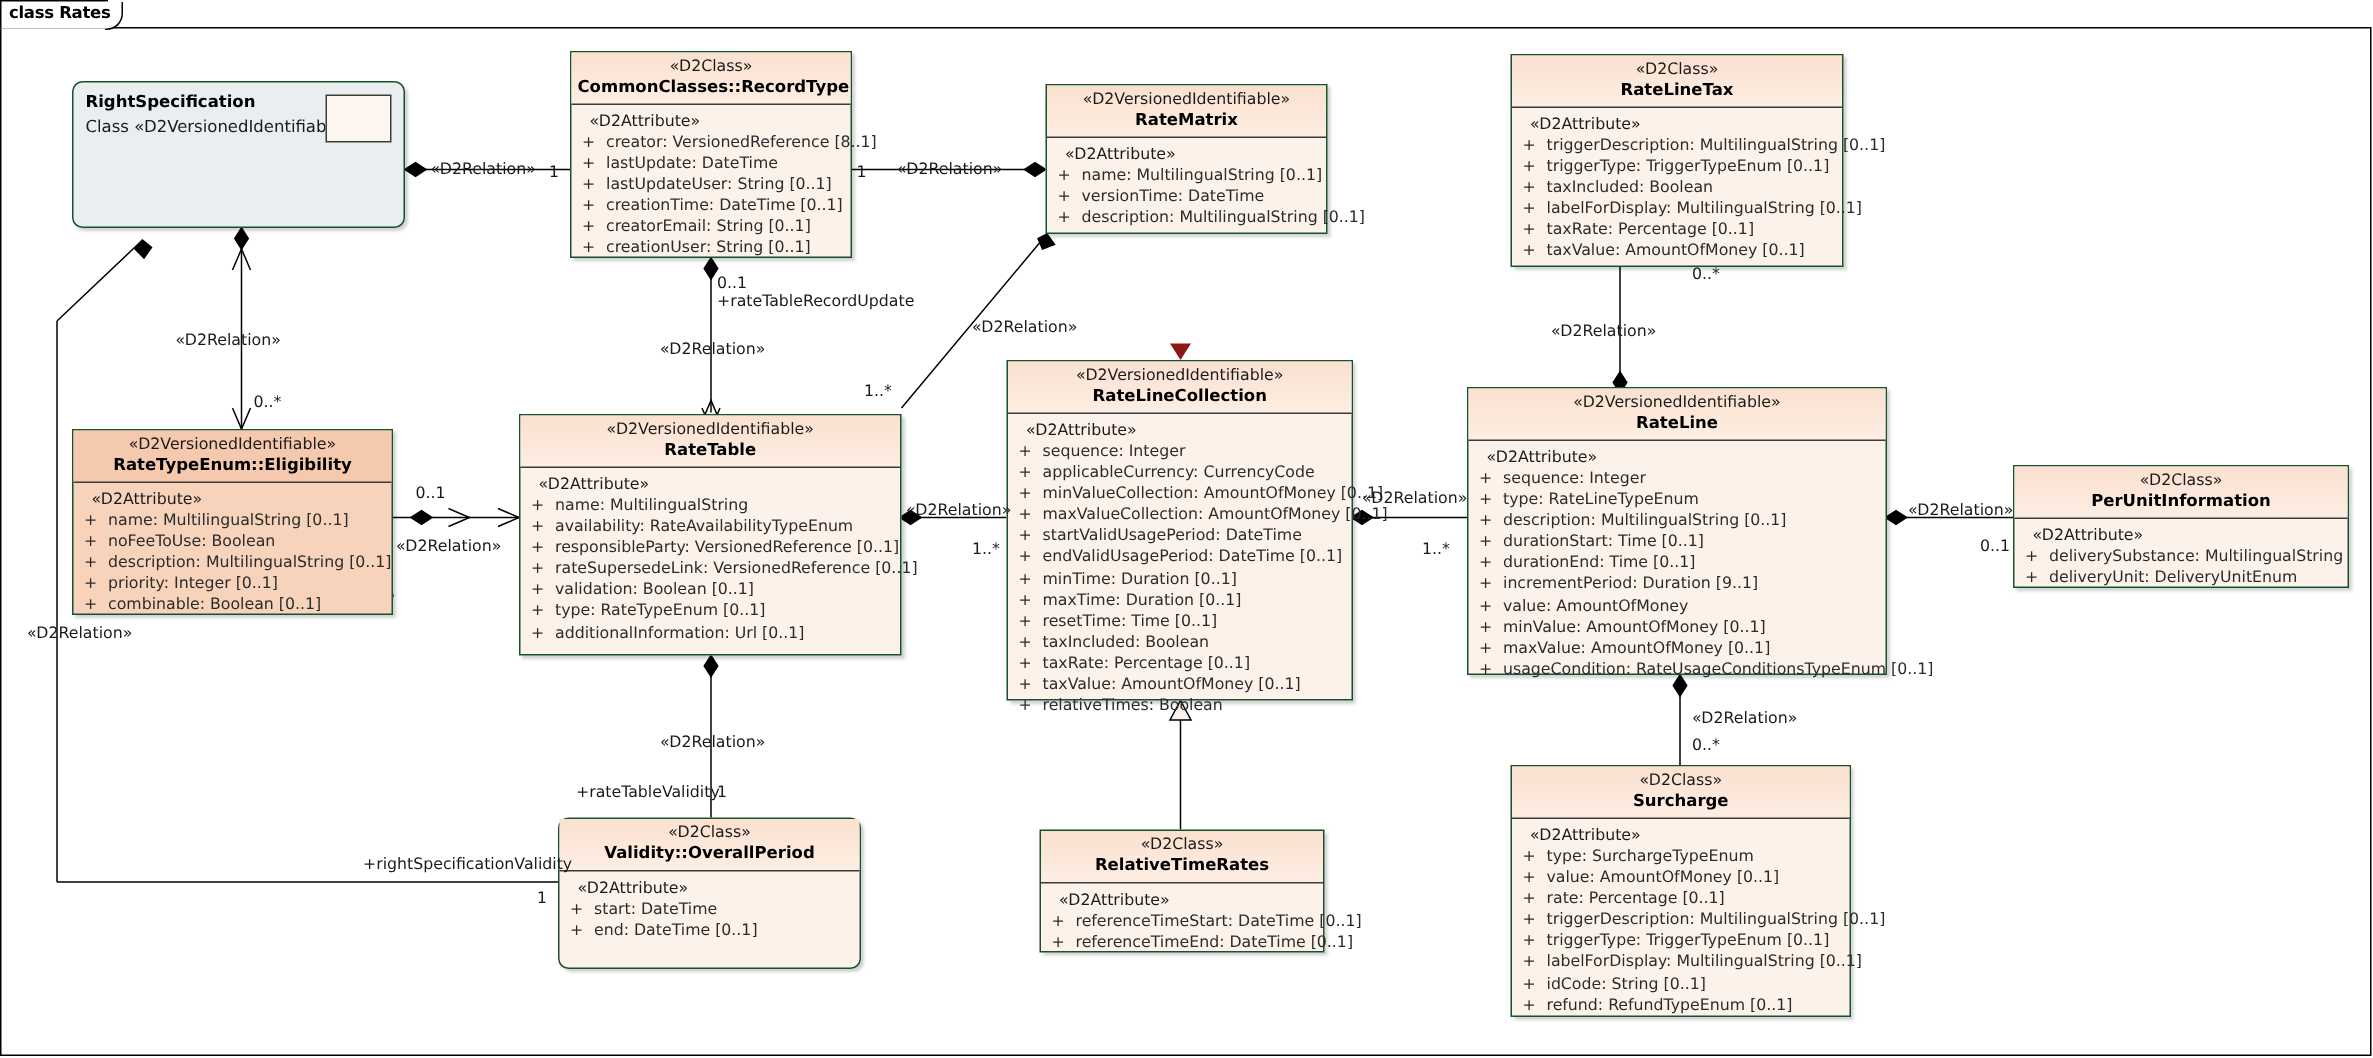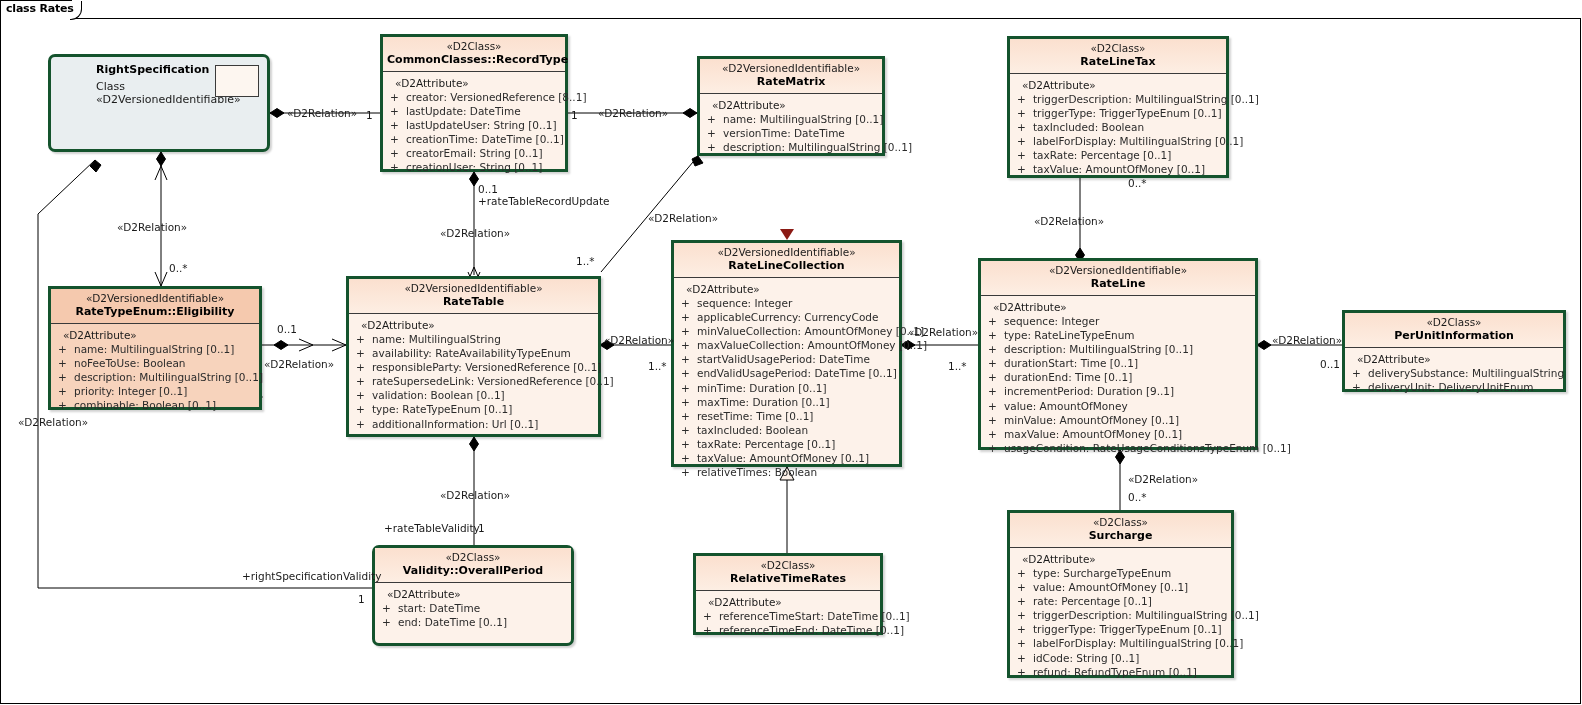--- a/index.html
+++ b/index.html
@@ -10,35 +10,35 @@
   .frame{position:absolute;left:0;top:18px;width:1581px;height:686px;border:1px solid #000;box-sizing:border-box;}
   .frame-tab{position:absolute;left:0;top:0;width:72px;height:19px;
              border:1px solid #000;border-bottom:none;background:#fff;box-sizing:border-box;}
   .frame-tab:after{content:"";position:absolute;right:-11px;top:0;width:12px;height:19px;
              border-right:1px solid #000;border-bottom:1px solid #000;background:#fff;
              border-bottom-right-radius:11px;box-sizing:border-box;}
   .frame-tab-label{position:absolute;left:6px;top:2px;font-size:11px;font-weight:bold;color:#000;
              white-space:nowrap;letter-spacing:-0.2px;}
 
   
-  .cls{position:absolute;box-sizing:border-box;border:3px solid #14532d;background:#fdf2ea;
+  .cls{position:absolute;box-sizing:border-box;border:1px solid #14532d;background:#fdf2ea;
        box-shadow:2px 2px 2px rgba(0,0,0,0.18);}
   .cls.rounded{border-radius:7px;}
   .cls-head{box-sizing:border-box;border-bottom:1px solid #3a3a3a;
             background:linear-gradient(to bottom,#fbe0cf,#fdeee3);
             padding:3px 4px 4px 4px;text-align:center;}
   .stereo{font-size:10.5px;color:#1a1a1a;line-height:13px;white-space:nowrap;}
   .cname{font-size:11px;font-weight:bold;color:#000;line-height:14px;white-space:nowrap;}
   .cls-body{position:relative;padding:4px 3px 4px 3px;}
   .attr-stereo{font-size:10.5px;color:#1a1a1a;padding-left:9px;line-height:14px;white-space:nowrap;}
   .attr{font-size:10.5px;color:#2b2b2b;line-height:14.1px;white-space:nowrap;padding-left:4px;}
   .attr .vis{display:inline-block;width:16px;color:#2b2b2b;}
 
   
-  .cls.pale{background:#e9eef0;padding-left:37px;}
+  .cls.pale{background:#e9eef0;}
   .cls.pale .pale-title{font-size:11px;font-weight:bold;color:#000;}
   .cls.pale .pale-sub{font-size:11px;color:#1a1a1a;margin-top:4px;}
   .pale-inner{position:absolute;right:8px;top:8px;width:42px;height:30px;
               border:1px solid #3a3a3a;background:#fdf6f0;}
 
   
   .cls.deep{background:#f7d3bc;}
   .cls.deep .cls-head{background:#f5c9ae;}
 
   .lbl{position:absolute;font-size:10.5px;color:#1a1a1a;white-space:nowrap;text-align:right;}

